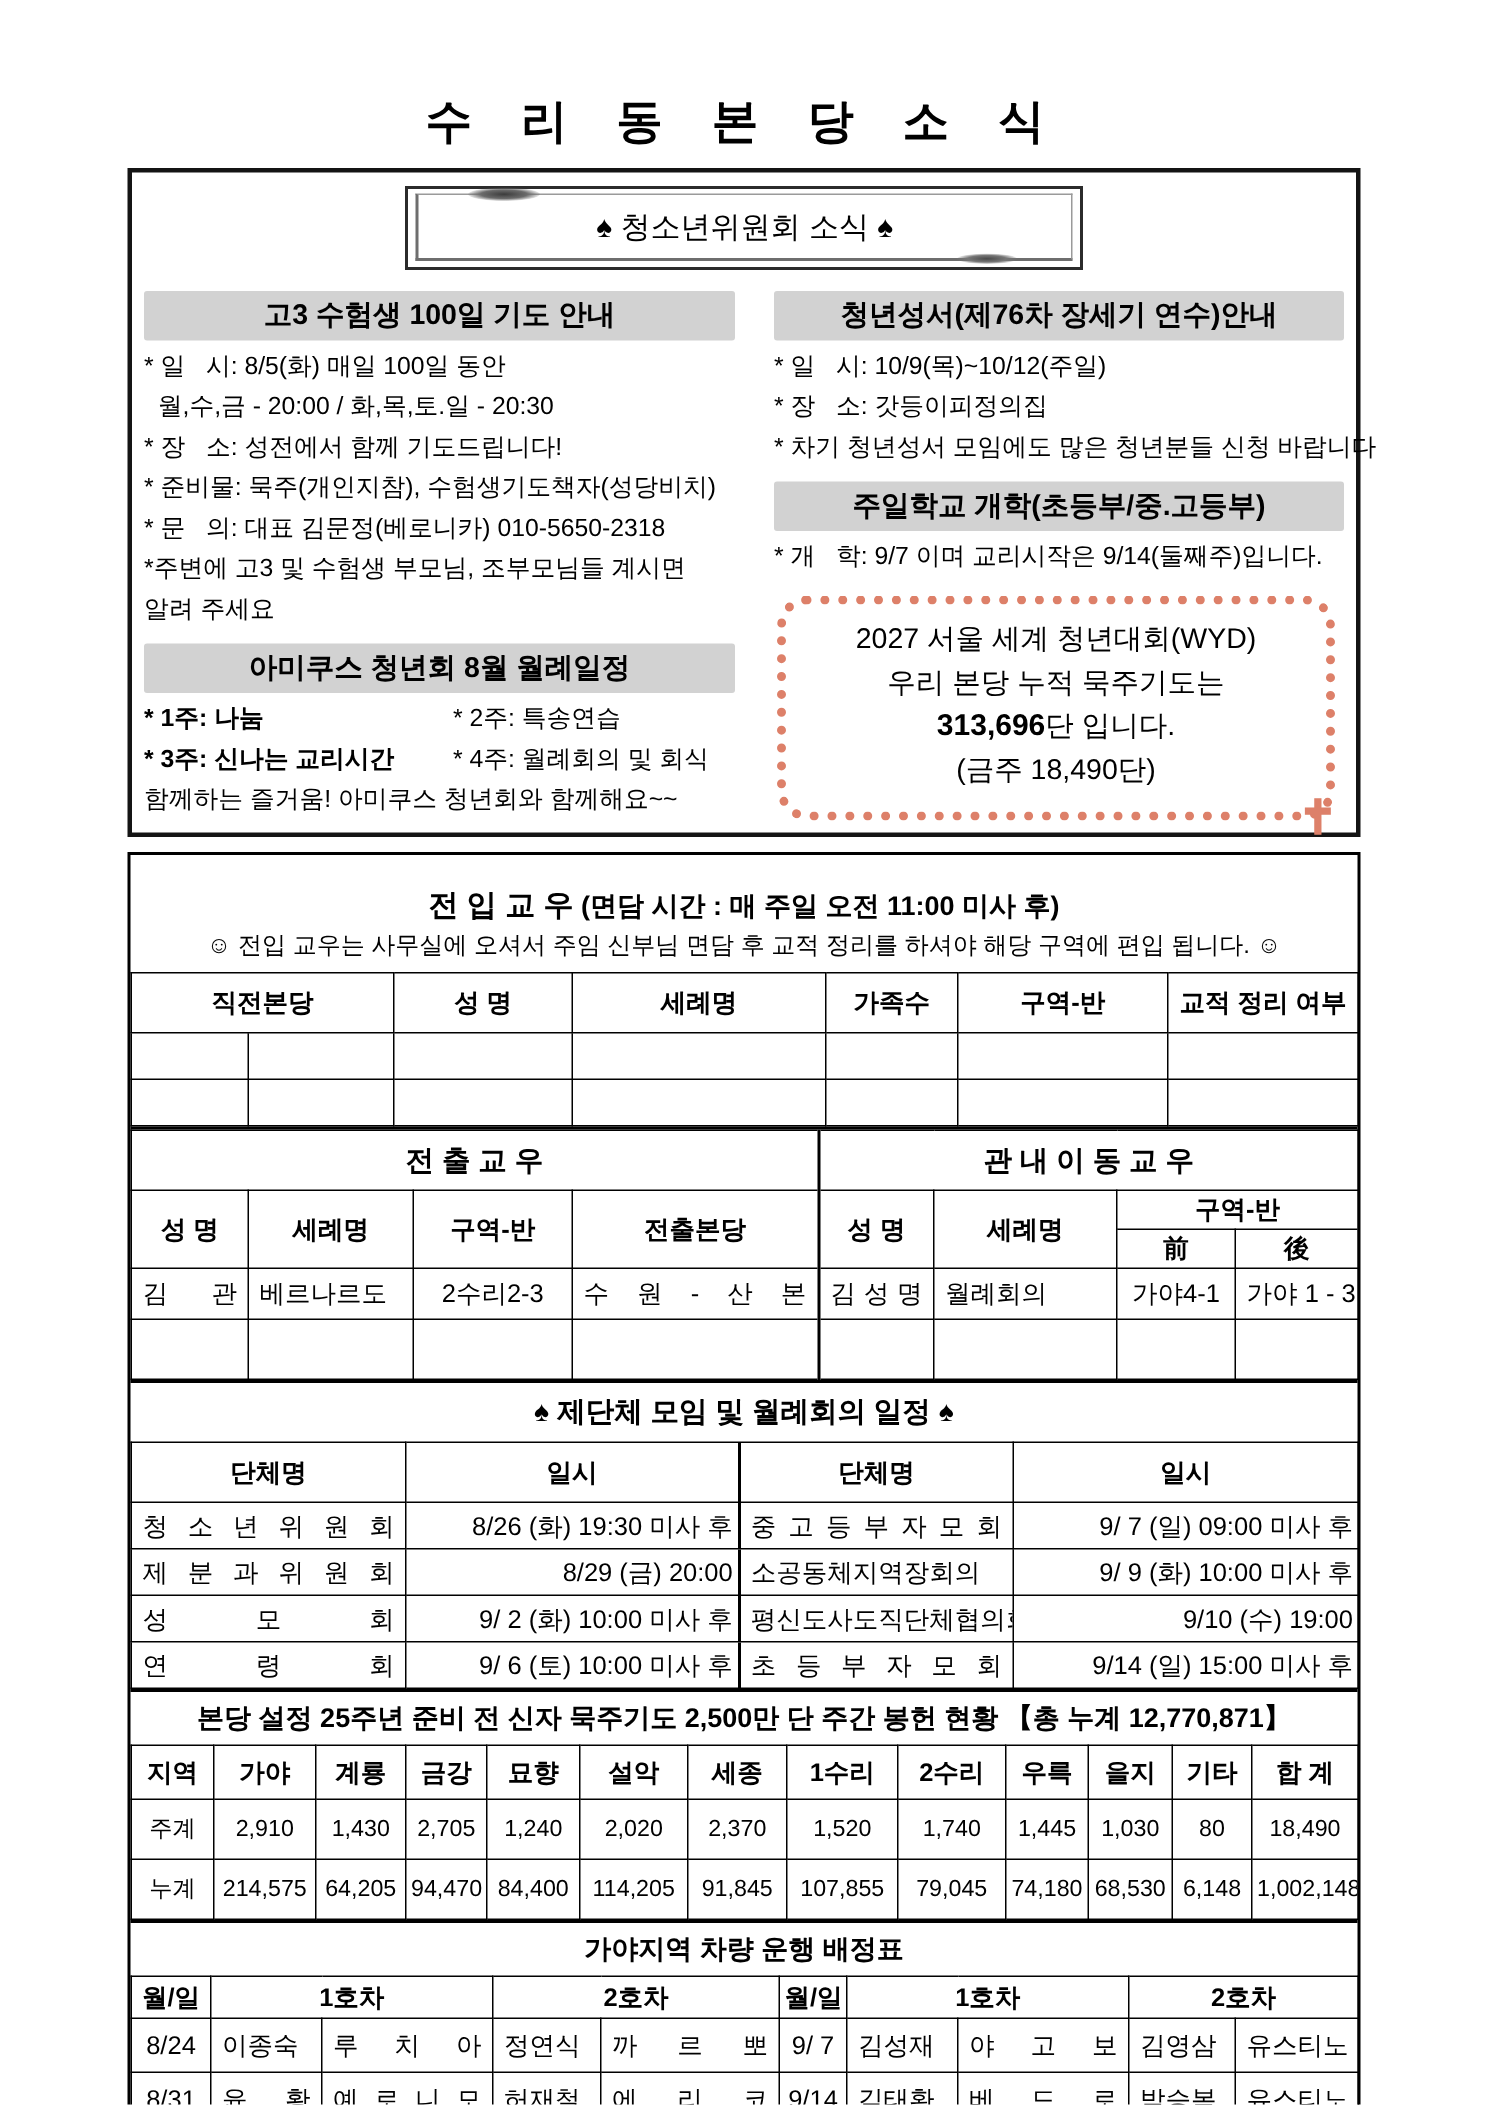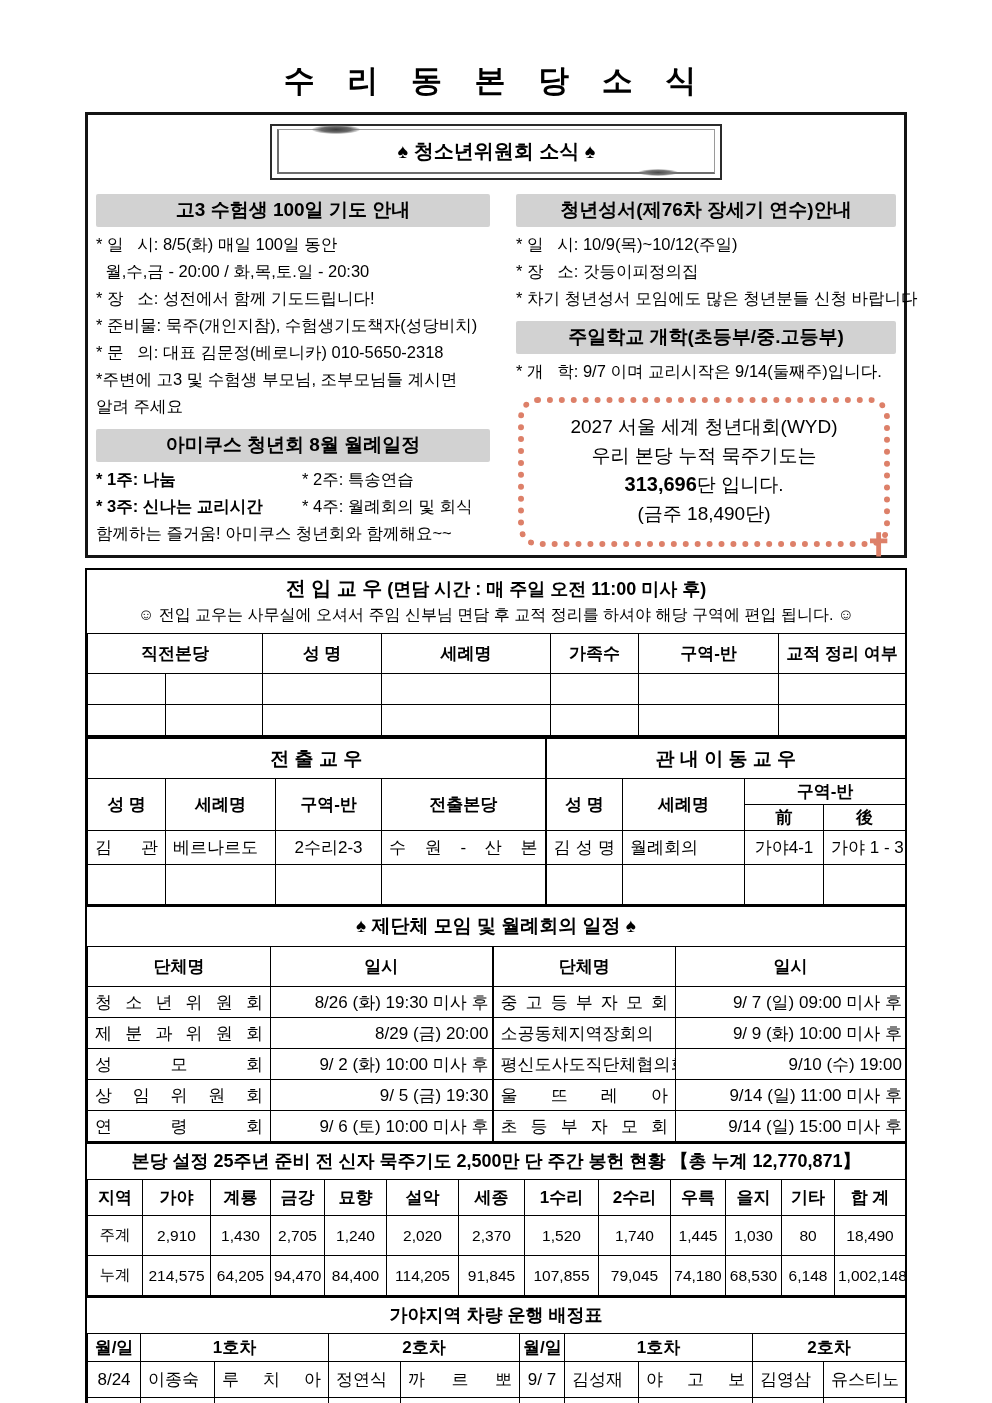--- a/index.html
+++ b/index.html
@@ -14,21 +14,21 @@
     letter-spacing:12px; margin:0 0 10px 0; white-space:nowrap;
   }
 
   
   .topbox { border:3px solid #141414; box-sizing:border-box; padding:7px 8px 8px 8px; }
   .frame-wrap { display:flex; justify-content:center; margin:2px 0 14px 0; }
   .frame { position:relative; border:2px solid #2b2b2b; width:438px; padding:3px 5px 4px 5px; background:#fff; }
   .frame-inner {
     border-left:2px solid #6e6e6e; border-bottom:2px solid #6e6e6e;
     border-top:1px solid #9a9a9a; border-right:1px solid #9a9a9a;
-    padding:8px 0 7px 0; text-align:center; font-weight:bold; font-size:20px;
+    padding:8px 0 7px 0; text-align:center; font-weight:normal; font-size:20px;
   }
   .smudge { position:absolute; border-radius:50%; }
   .smudge.a { left:40px; top:-1px; width:48px; height:9px;
     background:radial-gradient(ellipse at center,#3c3c3c 0%,#6b6b6b 45%,rgba(255,255,255,0) 75%); }
   .smudge.b { right:42px; bottom:2px; width:40px; height:7px;
     background:radial-gradient(ellipse at center,#4a4a4a 0%,#777 45%,rgba(255,255,255,0) 75%); }
 
   .cols { display:flex; gap:26px; }
   .col-l { width:394px; }
   .col-r { flex:1; min-width:0; }
@@ -63,21 +63,21 @@
   table { border-collapse:collapse; table-layout:fixed; width:818px; }
   td, th { border:1px solid #000; font-size:17px; padding:1px 3px; overflow:hidden; white-space:nowrap; box-sizing:border-box; }
   th { font-weight:bold; }
   .dot-l { border-left:1px dotted #444; }
   .dot-b { border-bottom:1px dotted #444; }
   .thick-l { border-left:2px solid #000; }
   .ctr { text-align:center; }
   .sp { text-align:justify; text-align-last:justify; padding:1px 7px; }
   .lft { text-align:right; padding-left:2px;margin-left:48px; }
 
-  .t-head { text-align:center; padding:5px 4px 7px 4px; }
+  .t-head { text-align:center; padding:20px 4px 7px 4px; }
   .t-head .tt { font-size:20px; font-weight:bold; }
   .t-head .tr2 { font-size:18px; font-weight:bold; }
   .t-note { font-size:16px; margin-top:3px; white-space:nowrap; }
 
   .band { text-align:center; font-weight:bold; font-size:19px; padding:6px 0 7px 0; white-space:nowrap; }
   .band.sm { font-size:18px; padding:5px 0 6px 0; } tr.h40 { height:40px; } tr.h36 { height:36px; }
   tr.h34 { height:34px; } tr.h31 { height:31px; } tr.h30 { height:40px; }
   tr.h22 { height:22px; } tr.h28 { height:28px; }
   .stats td { font-size:15.5px; }
   .stats th { font-size:17px; }
@@ -272,26 +272,20 @@
           <td class="sp">제 분 과 위 원 회</td>
           <td class="lft">8/29 (금) 20:00</td>
           <td class="sp thick-l">소공동체지역장회의</td>
           <td class="lft">9/ 9 (화) 10:00 미사 후</td>
         </tr>
         <tr class="h31">
           <td class="sp">성 모 회</td>
           <td class="lft">9/ 2 (화) 10:00 미사 후</td>
           <td class="sp thick-l">평신도사도직단체협의회</td>
           <td class="lft">9/10 (수) 19:00</td>
-        </tr>
-        <tr class="h31">
-          <td class="sp">상 임 위 원 회</td>
-          <td class="lft">9/ 5 (금) 19:30</td>
-          <td class="sp thick-l">울 뜨 레 아</td>
-          <td class="lft">9/14 (일) 11:00 미사 후</td>
         </tr>
         <tr class="h31">
           <td class="sp">연 령 회</td>
           <td class="lft">9/ 6 (토) 10:00 미사 후</td>
           <td class="sp thick-l">초 등 부 자 모 회</td>
           <td class="lft">9/14 (일) 15:00 미사 후</td>
         </tr>
       </tbody>
         </table>
     </div>

